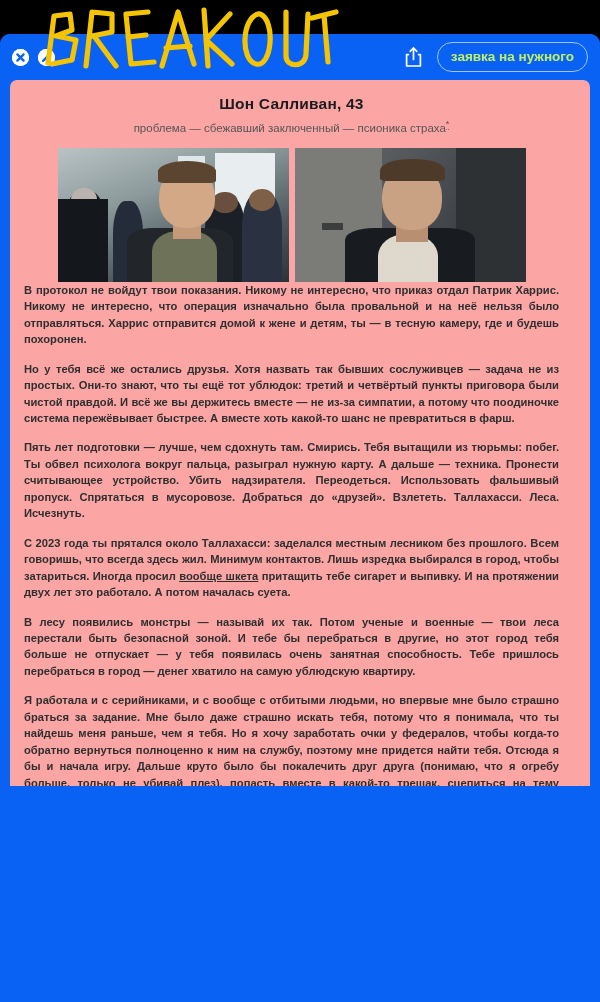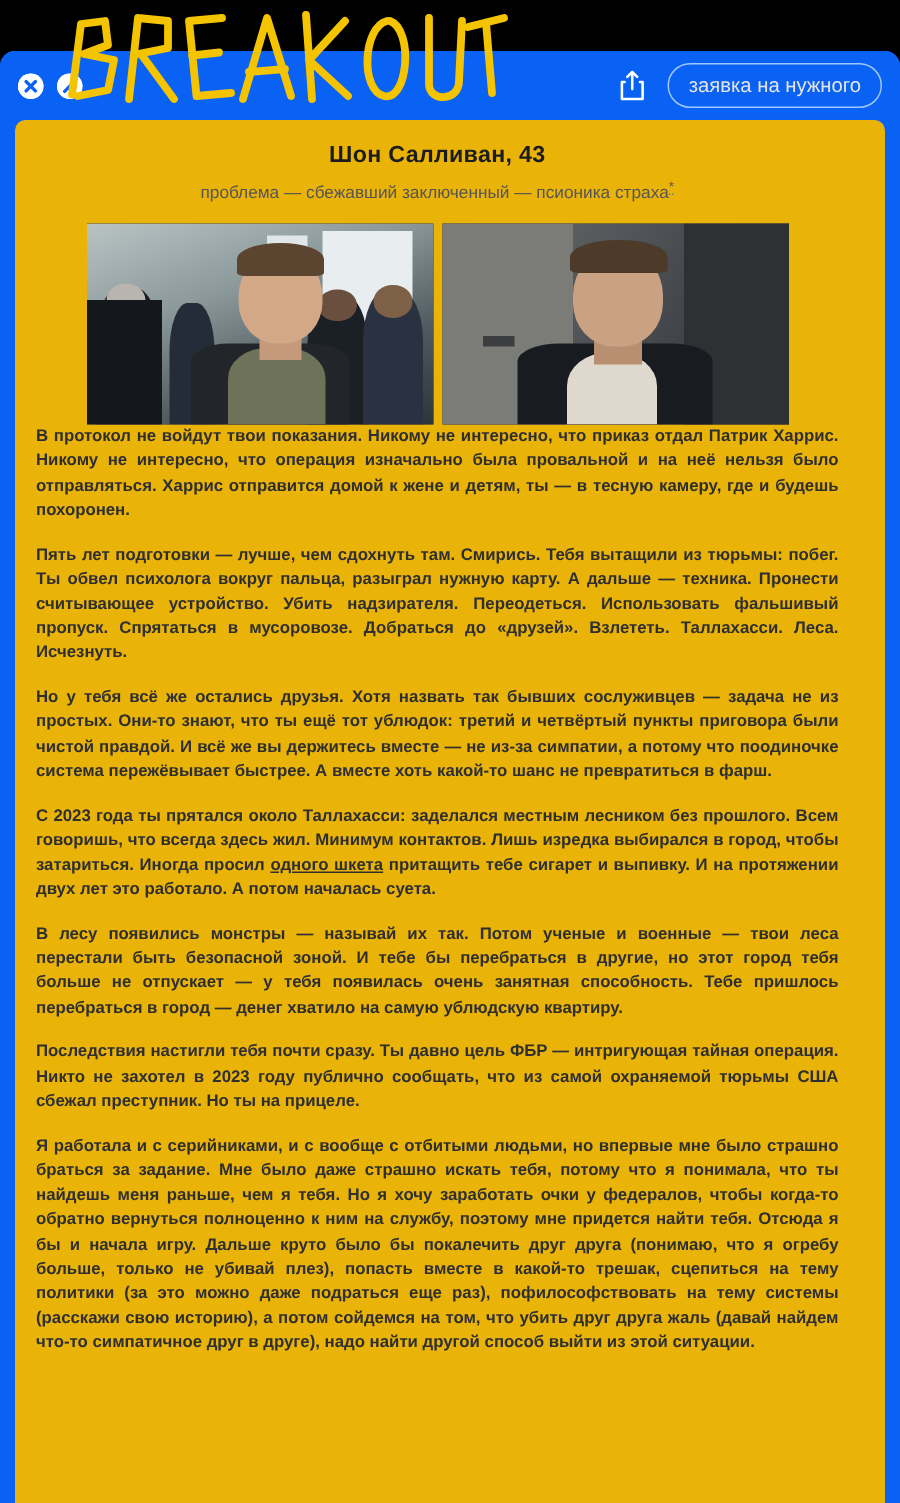--- a/index.html
+++ b/index.html
@@ -44,28 +44,29 @@
     display: inline-block;
     flex: 0 0 auto;
   }
   .circ-icon svg { position: absolute; left: 0; top: 0; }
 
   .share-icon { width: 19px; height: 22px; display: block; }
 
   #request-btn {
     border: 1.4px solid #9fc6fd;
     border-radius: 16px;
-    color: #e5e5e5;
+    color: #bef264;
     font-size: 13.5px;
     line-height: 1;
     padding: 7px 13px 8px;
     background: transparent;
     white-space: nowrap;
     font-family: "Liberation Sans", sans-serif;
     cursor: pointer;
+    font-weight: bold;
   }
 
   
   #breakout {
     position: absolute;
     left: 36px;
     top: 0px;
     z-index: 40;
     pointer-events: none;
     width: 300px;
@@ -76,24 +77,24 @@
     font-family: "DejaVu Sans", sans-serif;
     font-size: 62px;
     font-weight: 700;
     fill: #f5c400;
     letter-spacing: -1px;
   }
 
   
   #card {
     margin: 0 10px;
-    background: #eab308;
+    background: #fca5a5;
     border-radius: 7px 7px 0 0;
     padding: 14px 17px 0 0;
-    height: 922px;
+    height: 706px;
     overflow: hidden;
     position: relative;
   }
 
   #char-name {
     text-align: center;
     font-size: 15.5px;
     font-weight: bold;
     color: #1c1c1c;
     letter-spacing: 0.2px;
@@ -260,27 +261,26 @@
         <div class="ph2-shirt"></div>
         <div class="ph2-neck"></div>
         <div class="ph2-face"></div>
         <div class="ph2-hair"></div>
       </div>
     </div>
 
 
 
     <p class="body">В протокол не войдут твои показания. Никому не интересно, что приказ отдал Патрик Харрис. Никому не интересно, что операция изначально была провальной и на неё нельзя было отправляться. Харрис отправится домой к жене и детям, ты — в тесную камеру, где и будешь похоронен.</p>
+    <p class="body">Но у тебя всё же остались друзья. Хотя назвать так бывших сослуживцев — задача не из простых. Они-то знают, что ты ещё тот ублюдок: третий и четвёртый пункты приговора были чистой правдой. И всё же вы держитесь вместе — не из-за симпатии, а потому что поодиночке система пережёвывает быстрее. А вместе хоть какой-то шанс не превратиться в фарш.</p>
     <p class="body">Пять лет подготовки — лучше, чем сдохнуть там. Смирись. Тебя вытащили из тюрьмы: побег. Ты обвел психолога вокруг пальца, разыграл нужную карту. А дальше — техника. Пронести считывающее устройство. Убить надзирателя. Переодеться. Использовать фальшивый пропуск. Спрятаться в мусоровозе. Добраться до «друзей». Взлететь. Таллахасси. Леса. Исчезнуть.</p>
-    <p class="body">Но у тебя всё же остались друзья. Хотя назвать так бывших сослуживцев — задача не из простых. Они-то знают, что ты ещё тот ублюдок: третий и четвёртый пункты приговора были чистой правдой. И всё же вы держитесь вместе — не из-за симпатии, а потому что поодиночке система пережёвывает быстрее. А вместе хоть какой-то шанс не превратиться в фарш.</p>
-
-    <p class="body"><span>С 2023 года ты прятался около Таллахасси: заделался местным лесником без прошлого. Всем говоришь, что всегда здесь жил. Минимум контактов. Лишь изредка выбирался в город, чтобы затариться. Иногда просил </span><span class="ulink">одного шкета</span><span> притащить тебе сигарет и выпивку. И на протяжении двух лет это работало. А потом началась суета.</span></p>
+
+    <p class="body"><span>С 2023 года ты прятался около Таллахасси: заделался местным лесником без прошлого. Всем говоришь, что всегда здесь жил. Минимум контактов. Лишь изредка выбирался в город, чтобы затариться. Иногда просил </span><span class="ulink">вообще шкета</span><span> притащить тебе сигарет и выпивку. И на протяжении двух лет это работало. А потом началась суета.</span></p>
 
     <p class="body">В лесу появились монстры — называй их так. Потом ученые и военные — твои леса перестали быть безопасной зоной. И тебе бы перебраться в другие, но этот город тебя больше не отпускает — у тебя появилась очень занятная способность. Тебе пришлось перебраться в город — денег хватило на самую ублюдскую квартиру.</p>
-    <p class="body">Последствия настигли тебя почти сразу. Ты давно цель ФБР — интригующая тайная операция. Никто не захотел в 2023 году публично сообщать, что из самой охраняемой тюрьмы США сбежал преступник. Но ты на прицеле.</p>
 
 
     <p class="body">Я работала и с серийниками, и с вообще с отбитыми людьми, но впервые мне было страшно браться за задание. Мне было даже страшно искать тебя, потому что я понимала, что ты найдешь меня раньше, чем я тебя. Но я хочу заработать очки у федералов, чтобы когда-то обратно вернуться полноценно к ним на службу, поэтому мне придется найти тебя. Отсюда я бы и начала игру. Дальше круто было бы покалечить друг друга (понимаю, что я огребу больше, только не убивай плез), попасть вместе в какой-то трешак, сцепиться на тему политики (за это можно даже подраться еще раз), пофилософствовать на тему системы (расскажи свою историю), а потом сойдемся на том, что убить друг друга жаль (давай найдем что-то симпатичное друг в друге), надо найти другой способ выйти из этой ситуации.</p>
   </div>
 </div>
 
 <div id="breakout">
   <svg viewBox="0 0 300 74" preserveAspectRatio="none">
     <g fill="none" stroke="#f5c400" stroke-width="5.2" stroke-linecap="round" stroke-linejoin="round">
 

